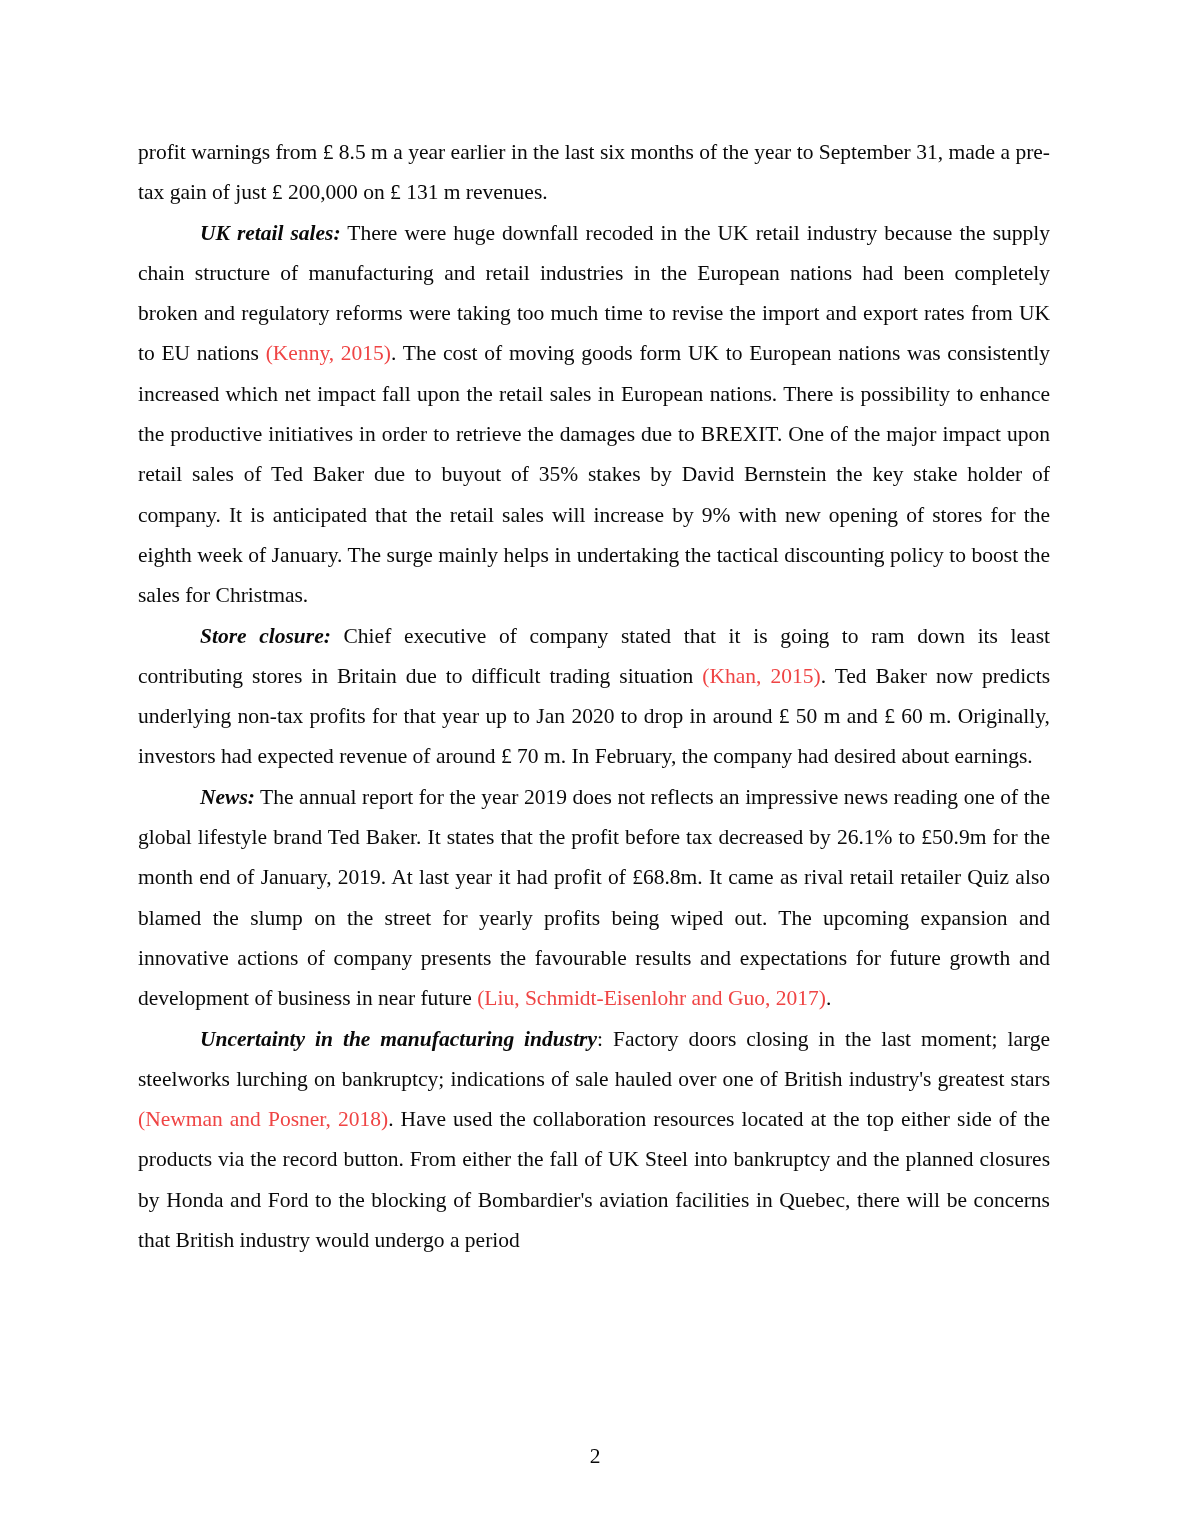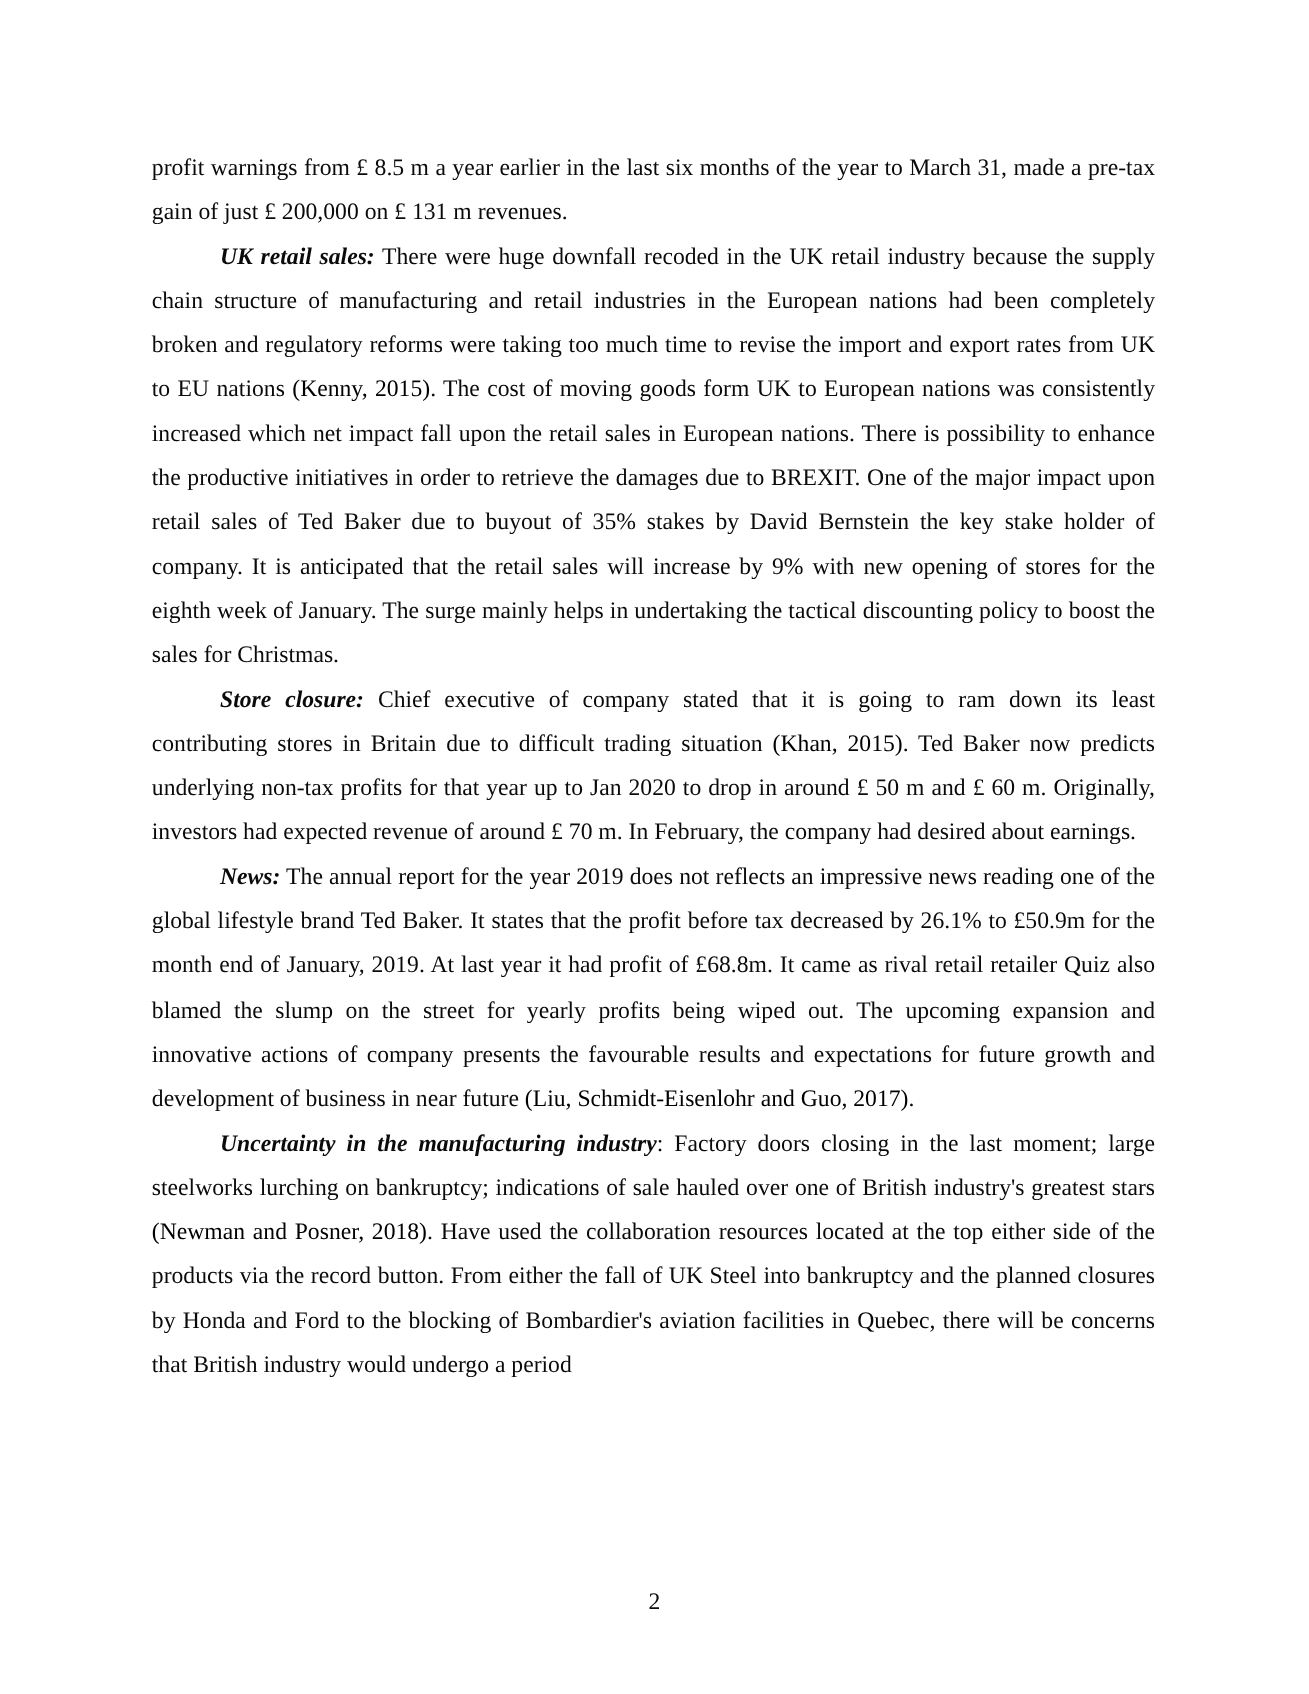--- a/index.html
+++ b/index.html
@@ -37,39 +37,39 @@
   }
   p.indent {
     text-indent: 62px;
   }
   .runin {
     font-weight: bold;
     font-style: italic;
     margin-top: 36px;
   }
   .cite {
-    color: #000000;
+    color: #ef4444;
   }
   .pagenum {
     position: absolute;
     left: 0;
     right: 0;
     top: 1442px;
     text-align: center;
     font-size: 21.5px;
     line-height: 28px;
     color: #0a0a0a;
     font-family: "Liberation Serif", "DejaVu Serif", serif;
   }
 </style>
 </head>
 <body>
 
 <div class="page">
   <div class="content" id="body-container">
-      <p class="para"><span class="run">profit warnings from £ 8.5 m a year earlier in the last six months of the year to March 31, made a pre-tax gain of just £ 200,000 on £ 131 m revenues.</span></p>
+      <p class="para"><span class="run">profit warnings from £ 8.5 m a year earlier in the last six months of the year to September 31, made a pre-tax gain of just £ 200,000 on £ 131 m revenues.</span></p>
       <p class="para indent"><span class="runin">UK retail sales:</span><span class="run"> There were huge downfall recoded in the UK retail industry because the supply chain structure of manufacturing and retail industries in the European nations had been completely broken and regulatory reforms were taking too much time to revise the import and export rates from UK to EU nations </span><span class="cite">(Kenny, 2015)</span><span class="run">. The cost of moving goods form UK to European nations was consistently increased which net impact fall upon the retail sales in European nations. There is possibility to enhance the productive initiatives in order to retrieve the damages due to BREXIT. One of the major impact upon retail sales of Ted Baker due to buyout of 35% stakes by David Bernstein the key stake holder of company. It is anticipated that the retail sales will increase by 9% with new opening of stores for the eighth week of January. The surge mainly helps in undertaking the tactical discounting policy to boost the sales for Christmas.</span></p>
       <p class="para indent"><span class="runin">Store closure:</span><span class="run"> Chief executive of company stated that it is going to ram down its least contributing stores in Britain due to difficult trading situation </span><span class="cite">(Khan, 2015)</span><span class="run">. Ted Baker now predicts underlying non-tax profits for that year up to Jan 2020 to drop in around £ 50 m and £ 60 m. Originally, investors had expected revenue of around £ 70 m. In February, the company had desired about earnings.</span></p>
       <p class="para indent"><span class="runin">News:</span><span class="run"> The annual report for the year 2019 does not reflects an impressive news reading one of the global lifestyle brand Ted Baker. It states that the profit before tax decreased by 26.1% to £50.9m for the month end of January, 2019. At last year it had profit of £68.8m. It came as rival retail retailer Quiz also blamed the slump on the street for yearly profits being wiped out. The upcoming expansion and innovative actions of company presents the favourable results and expectations for future growth and development of business in near future </span><span class="cite">(Liu, Schmidt-Eisenlohr and Guo, 2017)</span><span class="run">.</span></p>
       <p class="para indent"><span class="runin">Uncertainty in the manufacturing industry</span><span class="run">: Factory doors closing in the last moment; large steelworks lurching on bankruptcy; indications of sale hauled over one of British industry's greatest stars </span><span class="cite">(Newman and Posner, 2018)</span><span class="run">. Have used the collaboration resources located at the top either side of the products via the record button. From either the fall of UK Steel into bankruptcy and the planned closures by Honda and Ford to the blocking of Bombardier's aviation facilities in Quebec, there will be concerns that British industry would undergo a period</span></p>
     </div>
   <div class="pagenum">2</div>
 </div>
 
 </body></html>

